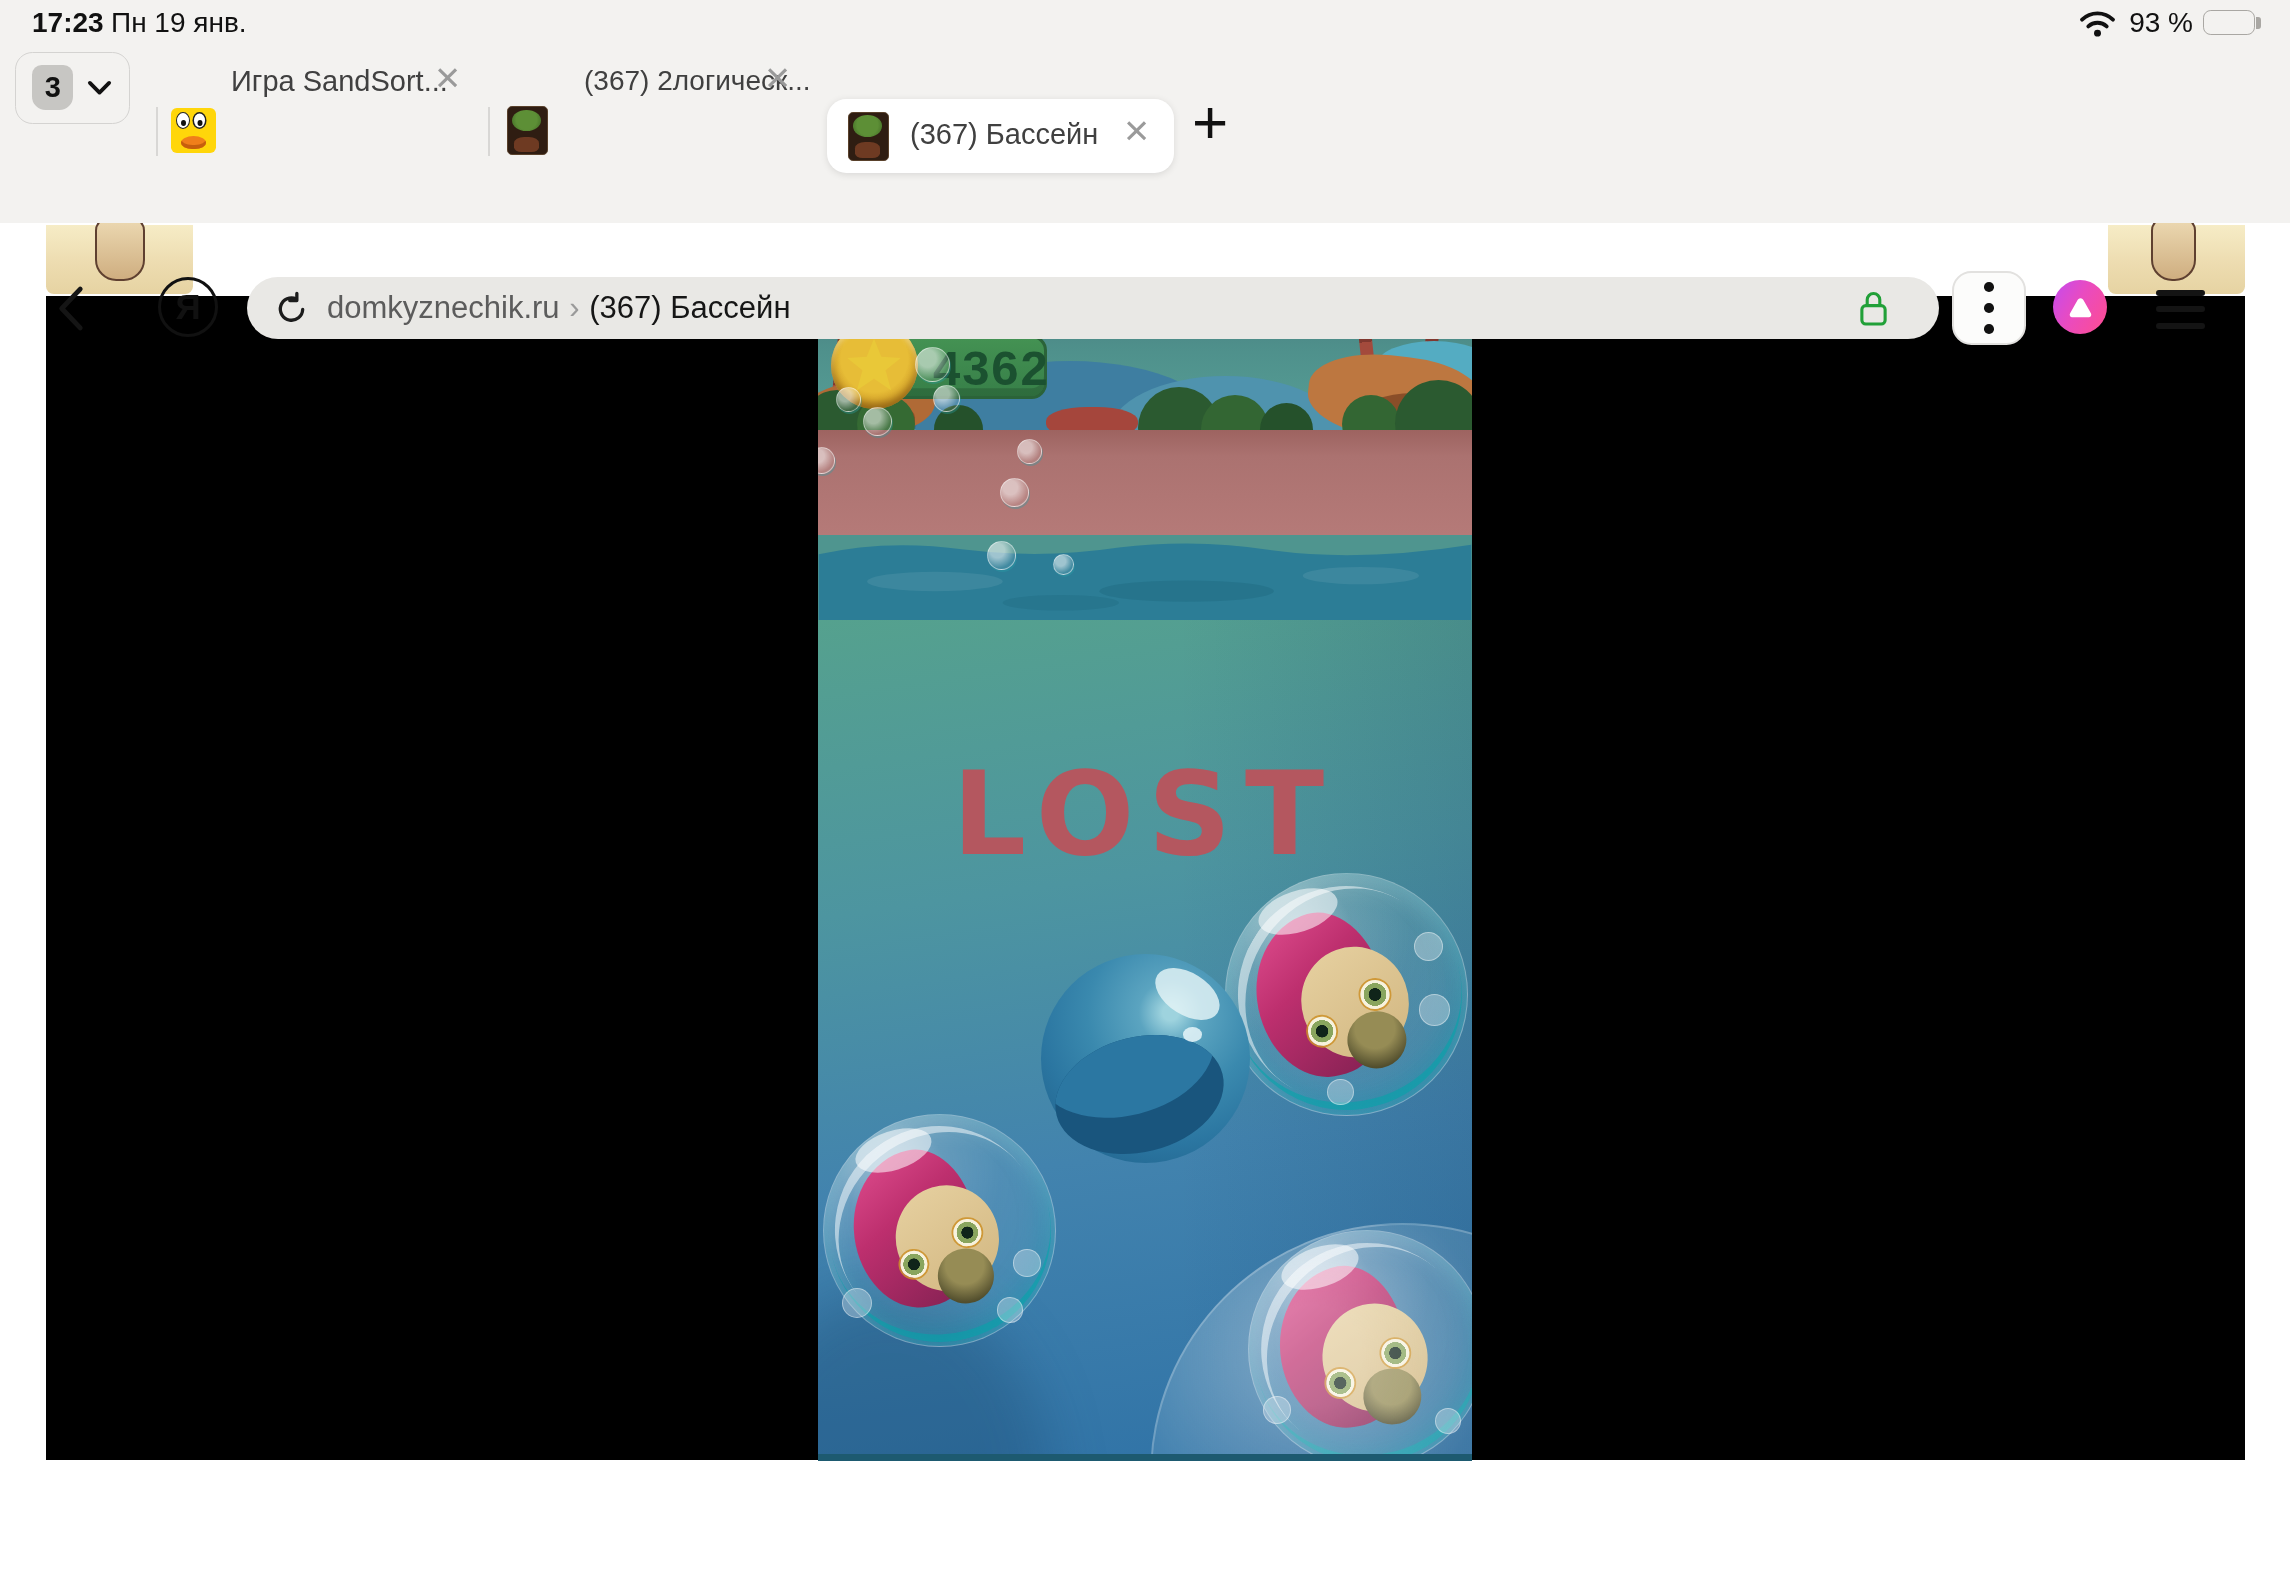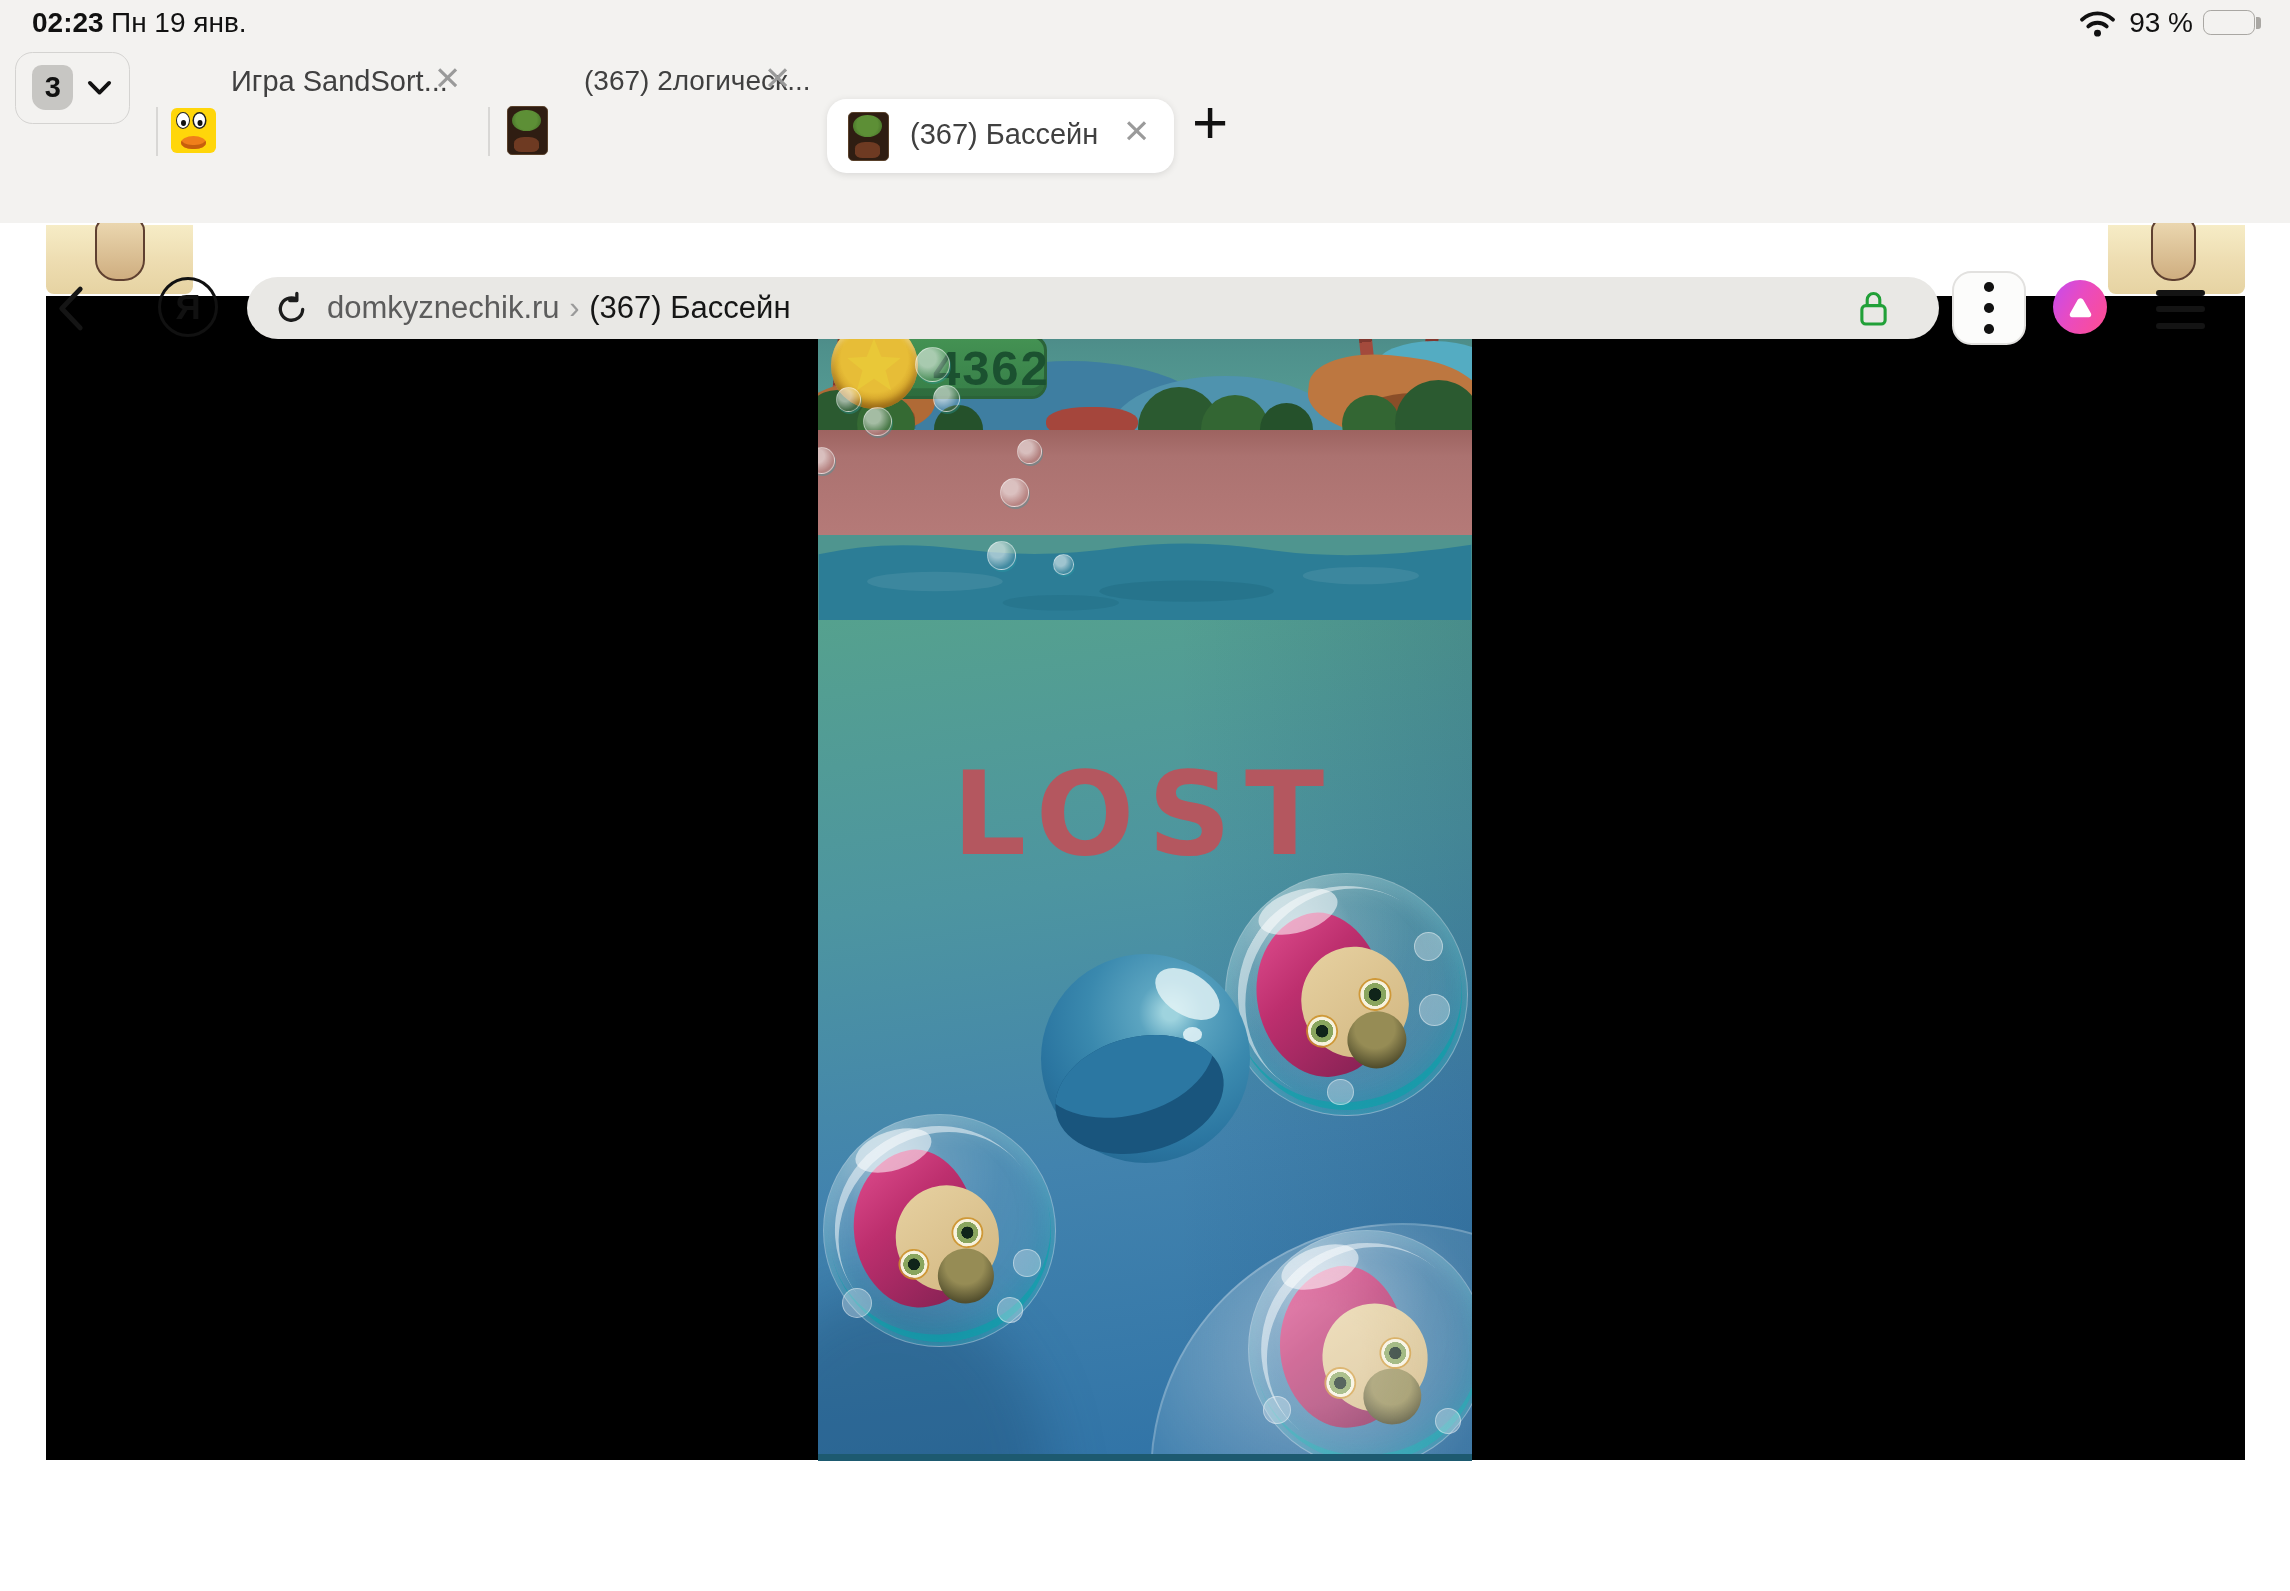--- a/index.html
+++ b/index.html
@@ -126,21 +126,21 @@
     background:radial-gradient(circle at 62% 28%, #9ed3de 0 4%, #5ba4c0 16%, #3a89ae 42%, #2b76a1 66%, #1d5c85 100%); }
   .ball .shade { position:absolute; left:6%; top:40%; width:82%; height:55%; background:#19557d; border-radius:50%; transform:rotate(-14deg); overflow:hidden; }
   .ball .shade::after { content:''; position:absolute; left:-6%; top:-36%; width:106%; height:102%; background:#2b77a2; border-radius:50%; }
   .ball .gl { position:absolute; right:13%; top:9%; width:34%; height:20%; background:rgba(228,244,247,.82); border-radius:50%; transform:rotate(32deg); }
   .ball .gd { position:absolute; right:23%; top:35%; width:9%; height:7%; background:rgba(232,246,249,.85); border-radius:50%; }
 </style>
 </head>
 <body>
 
 <div id="status-bar">
-  <span class="sb-time">02:23</span>
+  <span class="sb-time">17:23</span>
   <span class="sb-date">Пн 19 янв.</span>
   <span class="wifi">
     <svg width="39" height="29" viewBox="0 0 40 30" fill="none">
       <path d="M4 12 A 23 23 0 0 1 36 12" stroke="#111" stroke-width="4" stroke-linecap="round"></path>
       <path d="M10.5 19 A 14 14 0 0 1 29.5 19" stroke="#111" stroke-width="4" stroke-linecap="round"></path>
       <circle cx="20" cy="26" r="3.6" fill="#111"></circle>
     </svg>
   </span>
   <span class="sb-batt-pct">93 %</span>
   <span class="battery"><span class="fill"></span><span class="nub"></span></span>

